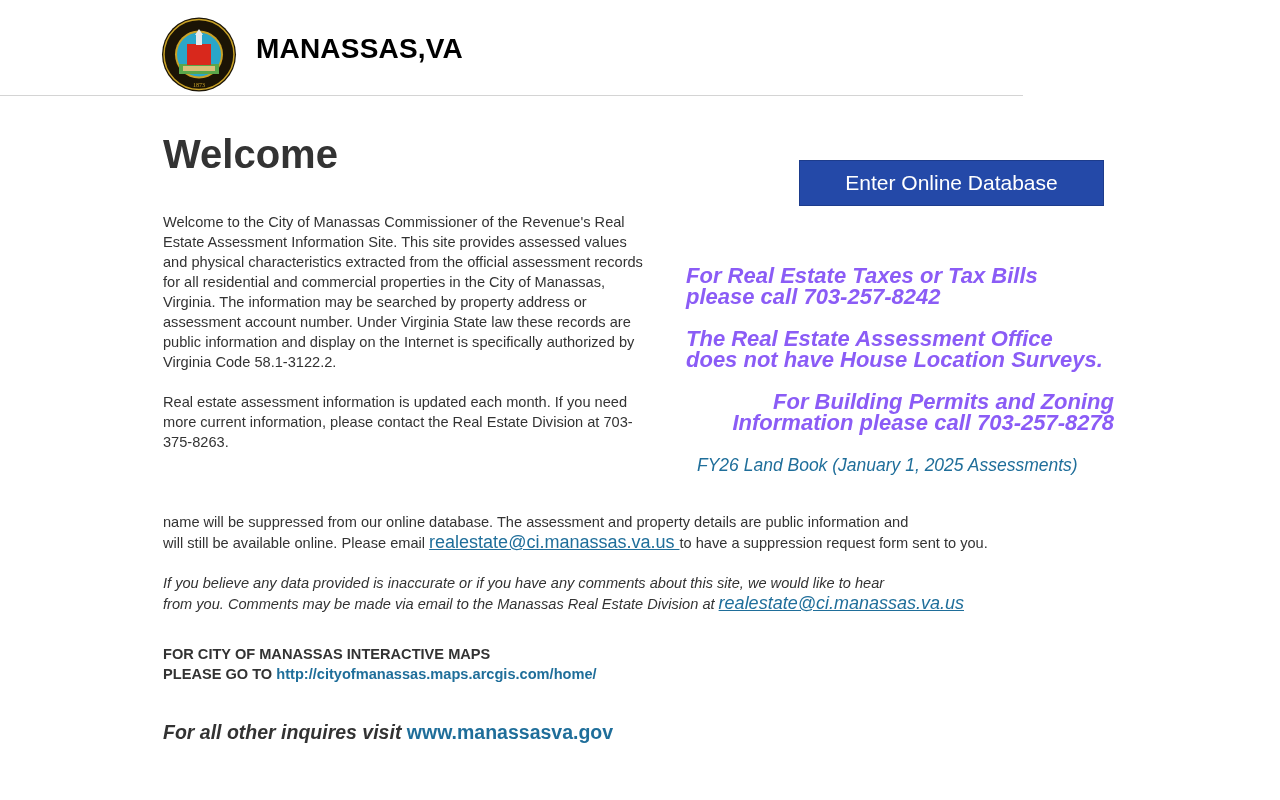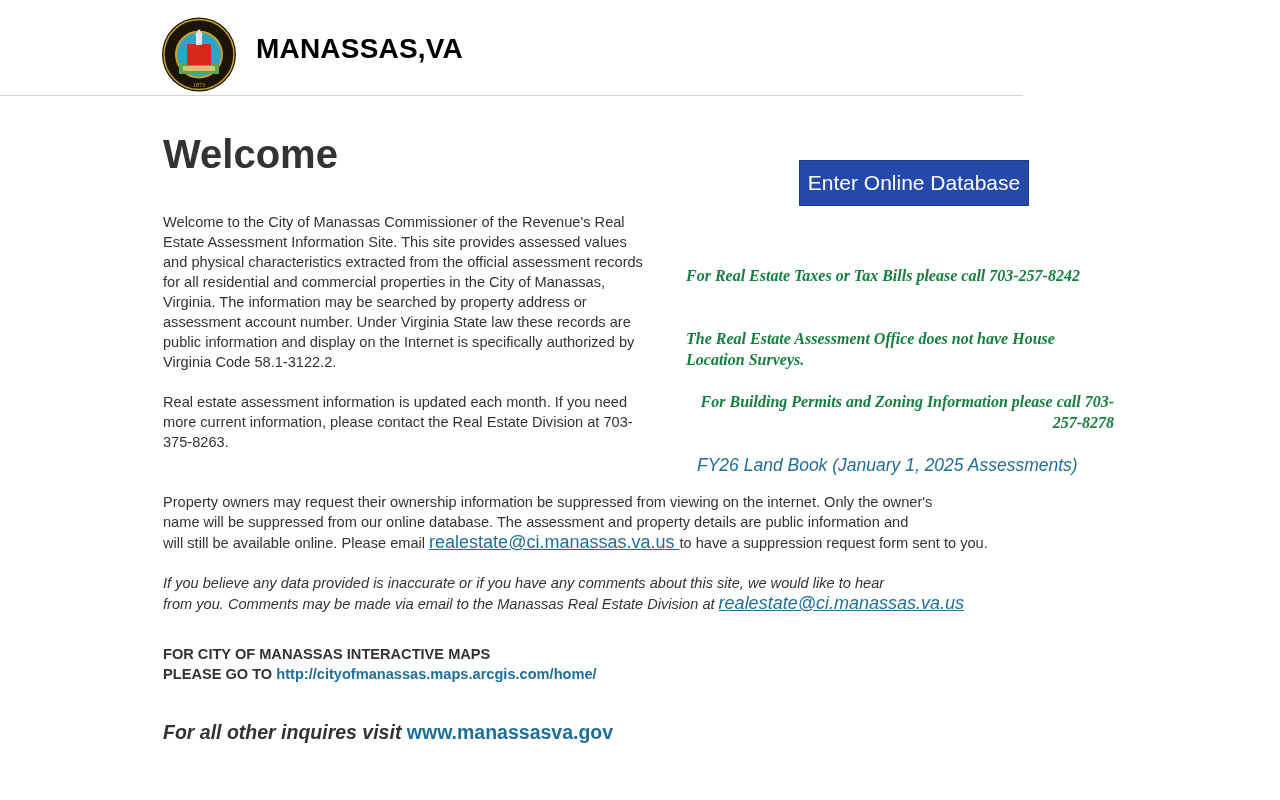--- a/index.html
+++ b/index.html
@@ -12,23 +12,23 @@
     .vision-logo { position: absolute; left: 848px; top: 26px; width: 205px; height: 56px; }
     .vision-word { position: absolute; left: 36px; top: -2px; font-size: 33px; font-weight: bold; color: #1b3a68; letter-spacing: 1px; }
     .vision-sub { position: absolute; left: 0; top: 37px; font-size: 15px; color: #9a9b9d; letter-spacing: 0.6px; white-space: nowrap; }
     .vision-ring { position: absolute; left: 26px; top: 1px; width: 30px; height: 30px; }
 
     .welcome-title { position: absolute; left: 163px; top: 132px; font-size: 40px; font-weight: bold; color: #333; }
 
     .intro { position: absolute; left: 163px; top: 212px; width: 480px; font-size: 14.6px; line-height: 20px; color: #333; }
     .intro p { margin-bottom: 20px; }
 
-    .enter-btn { position: absolute; left: 799px; top: 160px; width: 230px; height: 46px; background: #2449a8; color: #fff; font-size: 21px; display: flex; align-items: center; justify-content: center; cursor: pointer; border: 1px solid #1d3c8c; }
+    .enter-btn { position: absolute; left: 799px; top: 160px; width: 305px; height: 46px; background: #2449a8; color: #fff; font-size: 21px; display: flex; align-items: center; justify-content: center; cursor: pointer; border: 1px solid #1d3c8c; }
 
-    .notice { position: absolute; font-size: 16px; font-weight: bold; font-style: italic; color: #15803d; line-height: 21px; font-family: Liberation Serif, serif; }
+    .notice { position: absolute; font-size: 22px; font-weight: bold; font-style: italic; color: #8b5cf6; line-height: 21px; }
     .notice-1 { left: 686px; top: 265px; width: 420px; }
     .notice-2 { left: 686px; top: 328px; width: 420px; }
     .notice-3 { left: 686px; top: 391px; width: 428px; text-align: right; }
     .landbook-link { position: absolute; left: 697px; top: 455px; font-size: 17.5px; font-style: italic; color: #1f6e9a; text-decoration: none; white-space: nowrap; cursor: pointer; }
 
     .para { position: absolute; left: 163px; font-size: 14.6px; line-height: 20px; color: #333; }
     .para-suppress { top: 492px; width: 880px; }
     .para-comments { top: 573px; width: 880px; font-style: italic; }
     .email-link { font-size: 18px; color: #1f6e9a; text-decoration: underline; cursor: pointer; }
 
@@ -69,21 +69,21 @@
 
 <div class="enter-btn">Enter Online Database</div>
 
 <div class="notice notice-1">For Real Estate Taxes or Tax Bills please call 703-257-8242</div>
 <div class="notice notice-2">The Real Estate Assessment Office does not have House Location Surveys.</div>
 <div class="notice notice-3">For Building Permits and Zoning Information please call 703-257-8278</div>
 
 <a class="landbook-link">FY26 Land Book (January 1, 2025 Assessments)</a>
 
 <div class="para para-suppress">
-  <span>Property owners may request their ownership information be suppressed from viewing on the internet.  Only the owner's</span><br>
+  <br>
   <span>name will be suppressed from our online database.  The assessment and property details are public information and</span><br>
   <span>will still be available online. Please email </span><a class="email-link">realestate@ci.manassas.va.us </a><span>to have a suppression request form sent to you.</span>
 </div>
 
 <div class="para para-comments">
   <span>If you believe any data provided is inaccurate or if you have any comments about this site, we would like to hear</span><br>
   <span>from you. Comments may be made via email to the Manassas Real Estate Division at </span><a class="email-link">realestate@ci.manassas.va.us</a>
 </div>
 
 <div class="maps-block">

